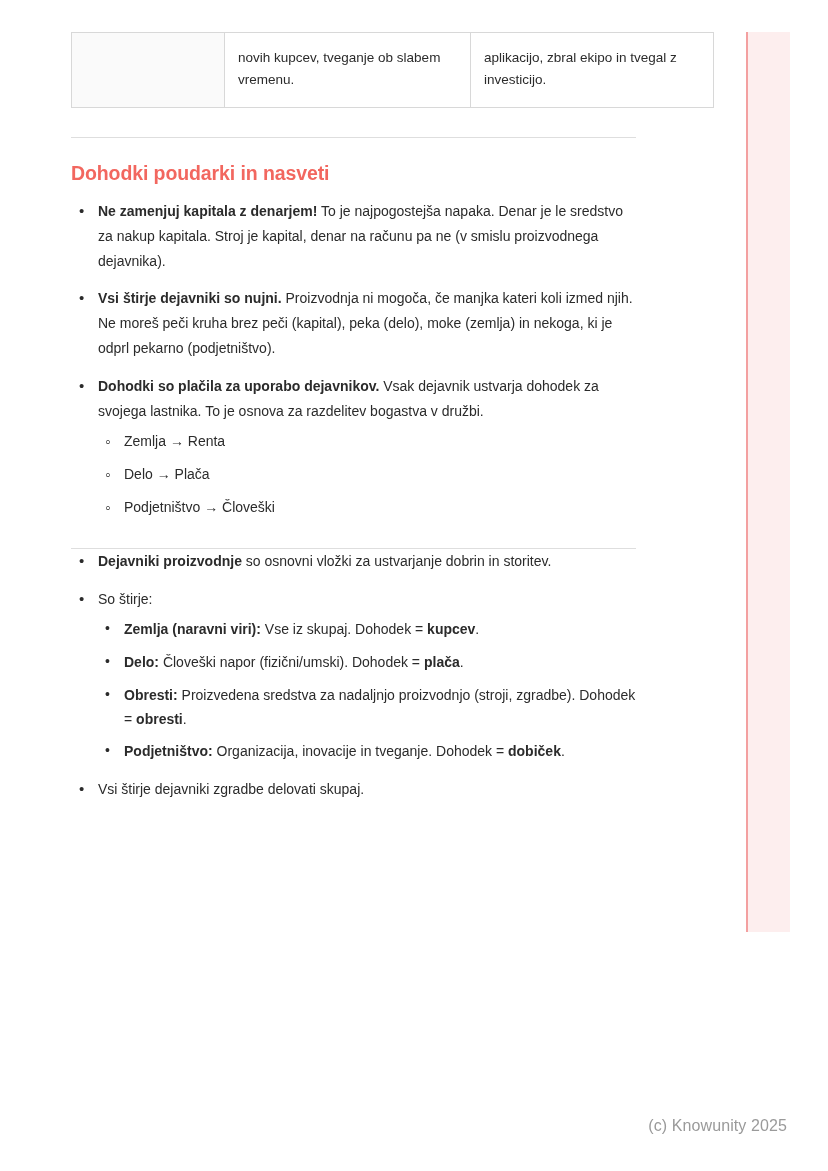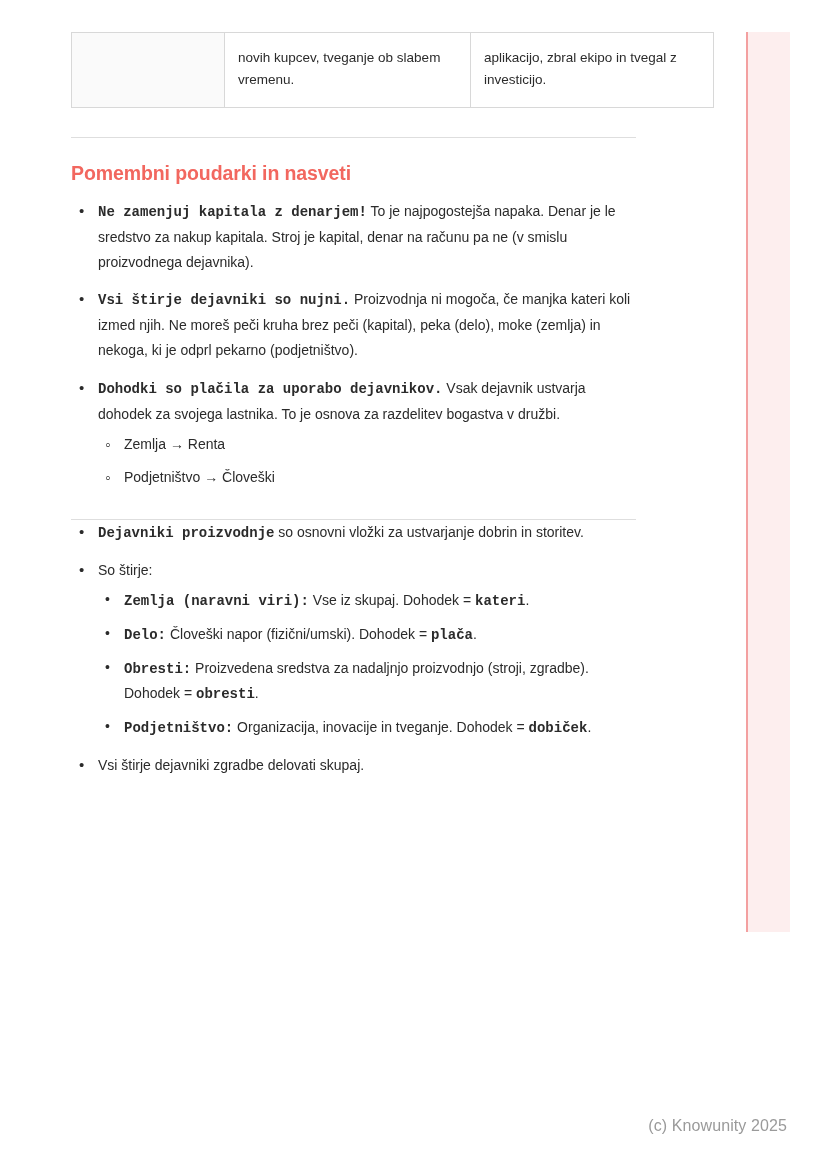--- a/index.html
+++ b/index.html
@@ -120,21 +120,21 @@
   }
   ul.lvl2.disc > li::before {
     content: "•";
     position: absolute;
     left: 7px;
     top: -1px;
     font-size: 14px;
     color: #2b2b2b;
   }
 
-  .b { font-weight: bold; font-family: Liberation Mono, monospace; }
+  .b { font-weight: bold; }
 
   .sum-gap { margin-bottom: 17px; }
 
   .footer {
     position: absolute;
     right: 41px;
     bottom: 36px;
     font-size: 16px;
     color: #9a9a9a;
     letter-spacing: 0.1px;
@@ -154,50 +154,51 @@
           <tr>
         <td class="empty"></td>
         <td class="c2">novih kupcev, tveganje ob slabem vremenu.</td>
         <td class="c3">aplikacijo, zbral ekipo in tvegal z investicijo.</td>
       </tr>
     </tbody>
       </table>
 
     <hr class="rule">
 
-    <h2 class="section">Pomembni poudarki in nasveti</h2>
+    <h2 class="section">Dohodki poudarki in nasveti</h2>
 
     <ul class="lvl1">
       <li>
         <span class="b">Ne zamenjuj kapitala z denarjem!</span><span> To je najpogostejša napaka. Denar je le sredstvo za nakup kapitala. Stroj je kapital, denar na računu pa ne (v smislu proizvodnega dejavnika).</span>
       </li>
       <li>
         <span class="b">Vsi štirje dejavniki so nujni.</span><span> Proizvodnja ni mogoča, če manjka kateri koli izmed njih. Ne moreš peči kruha brez peči (kapital), peka (delo), moke (zemlja) in nekoga, ki je odprl pekarno (podjetništvo).</span>
       </li>
       <li>
         <span class="b">Dohodki so plačila za uporabo dejavnikov.</span><span> Vsak dejavnik ustvarja dohodek za svojega lastnika. To je osnova za razdelitev bogastva v družbi.</span>
         <ul class="lvl2 circle">
           <li>Zemlja → Renta</li>
+          <li>Delo → Plača</li>
           <li>Podjetništvo → Človeški</li>
         </ul>
       </li>
     </ul>
 
     <hr class="rule">
 
 
     <ul class="lvl1">
       <li>
         <span class="b">Dejavniki proizvodnje</span><span> so osnovni vložki za ustvarjanje dobrin in storitev.</span>
       </li>
       <li class="sum-gap">
         <span>So štirje:</span>
         <ul class="lvl2 disc">
           <li>
-            <span class="b">Zemlja (naravni viri):</span><span> Vse iz skupaj. Dohodek = </span><span class="b">kateri</span><span>.</span>
+            <span class="b">Zemlja (naravni viri):</span><span> Vse iz skupaj. Dohodek = </span><span class="b">kupcev</span><span>.</span>
           </li>
           <li>
             <span class="b">Delo:</span><span> Človeški napor (fizični/umski). Dohodek = </span><span class="b">plača</span><span>.</span>
           </li>
           <li>
             <span class="b">Obresti:</span><span> Proizvedena sredstva za nadaljnjo proizvodnjo (stroji, zgradbe). Dohodek = </span><span class="b">obresti</span><span>.</span>
           </li>
           <li>
             <span class="b">Podjetništvo:</span><span> Organizacija, inovacije in tveganje. Dohodek = </span><span class="b">dobiček</span><span>.</span>
           </li>

